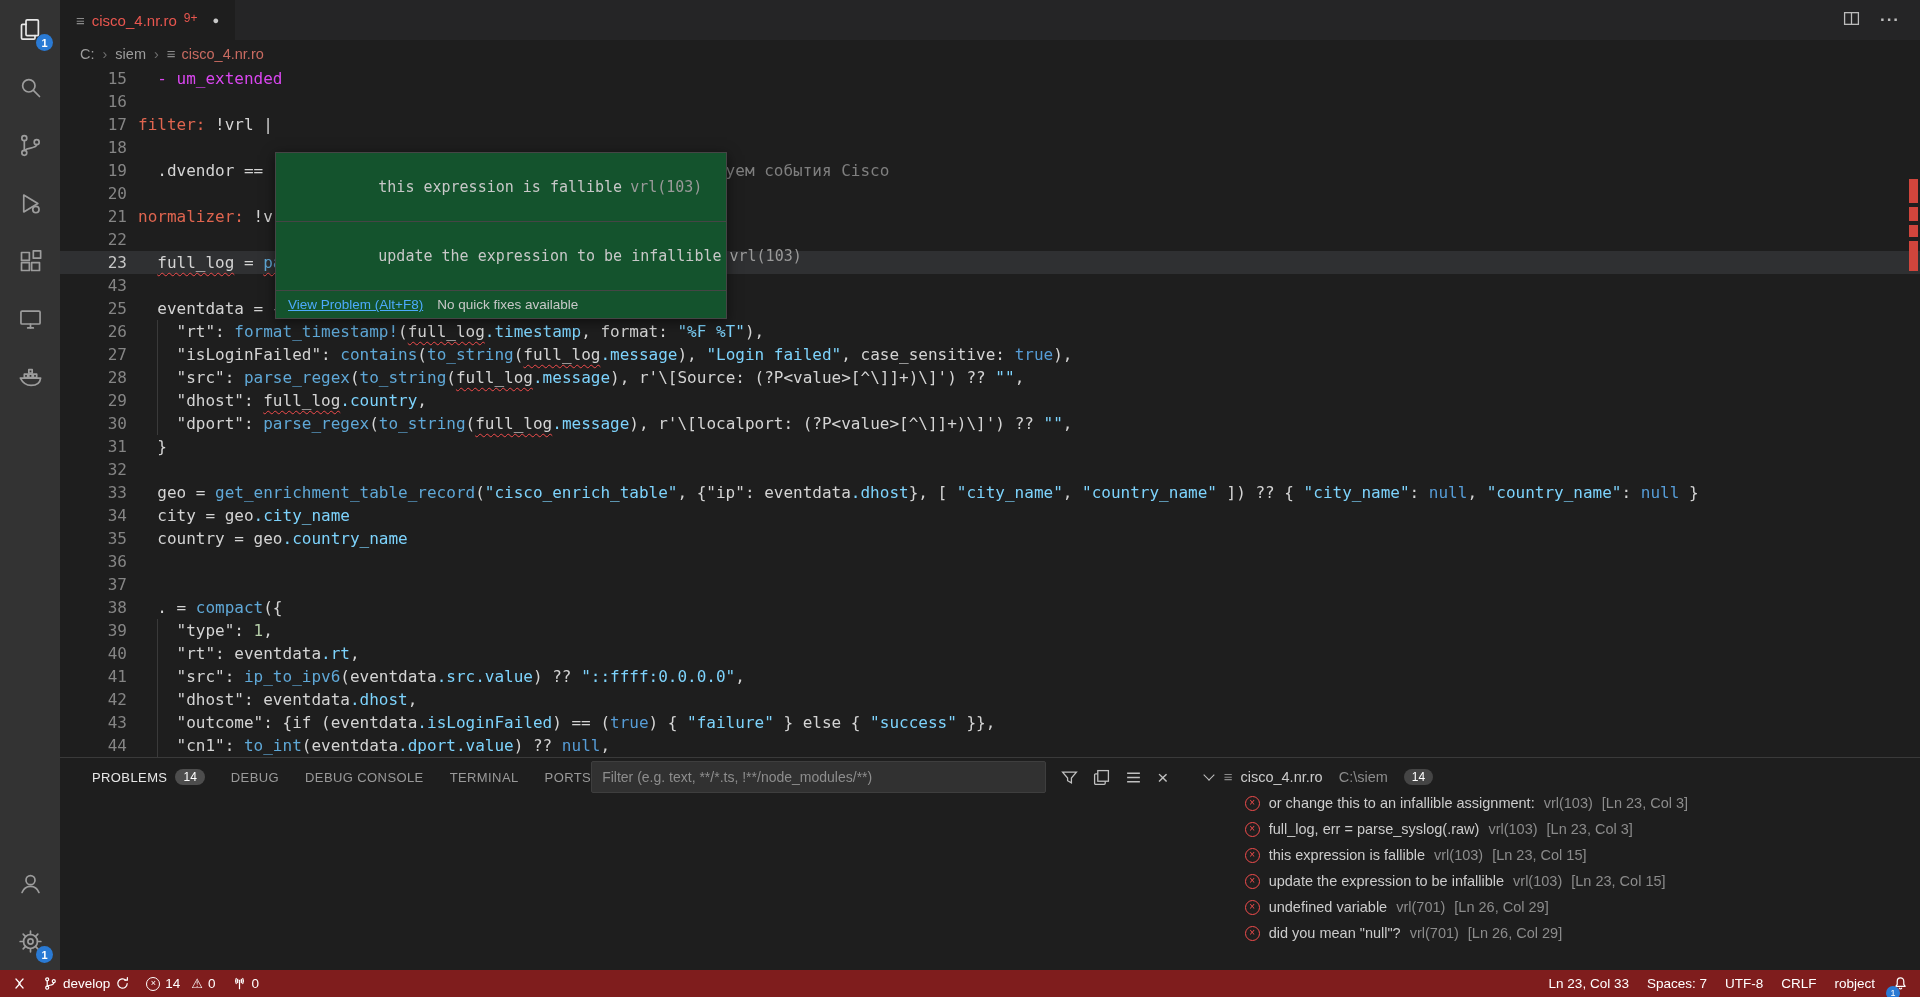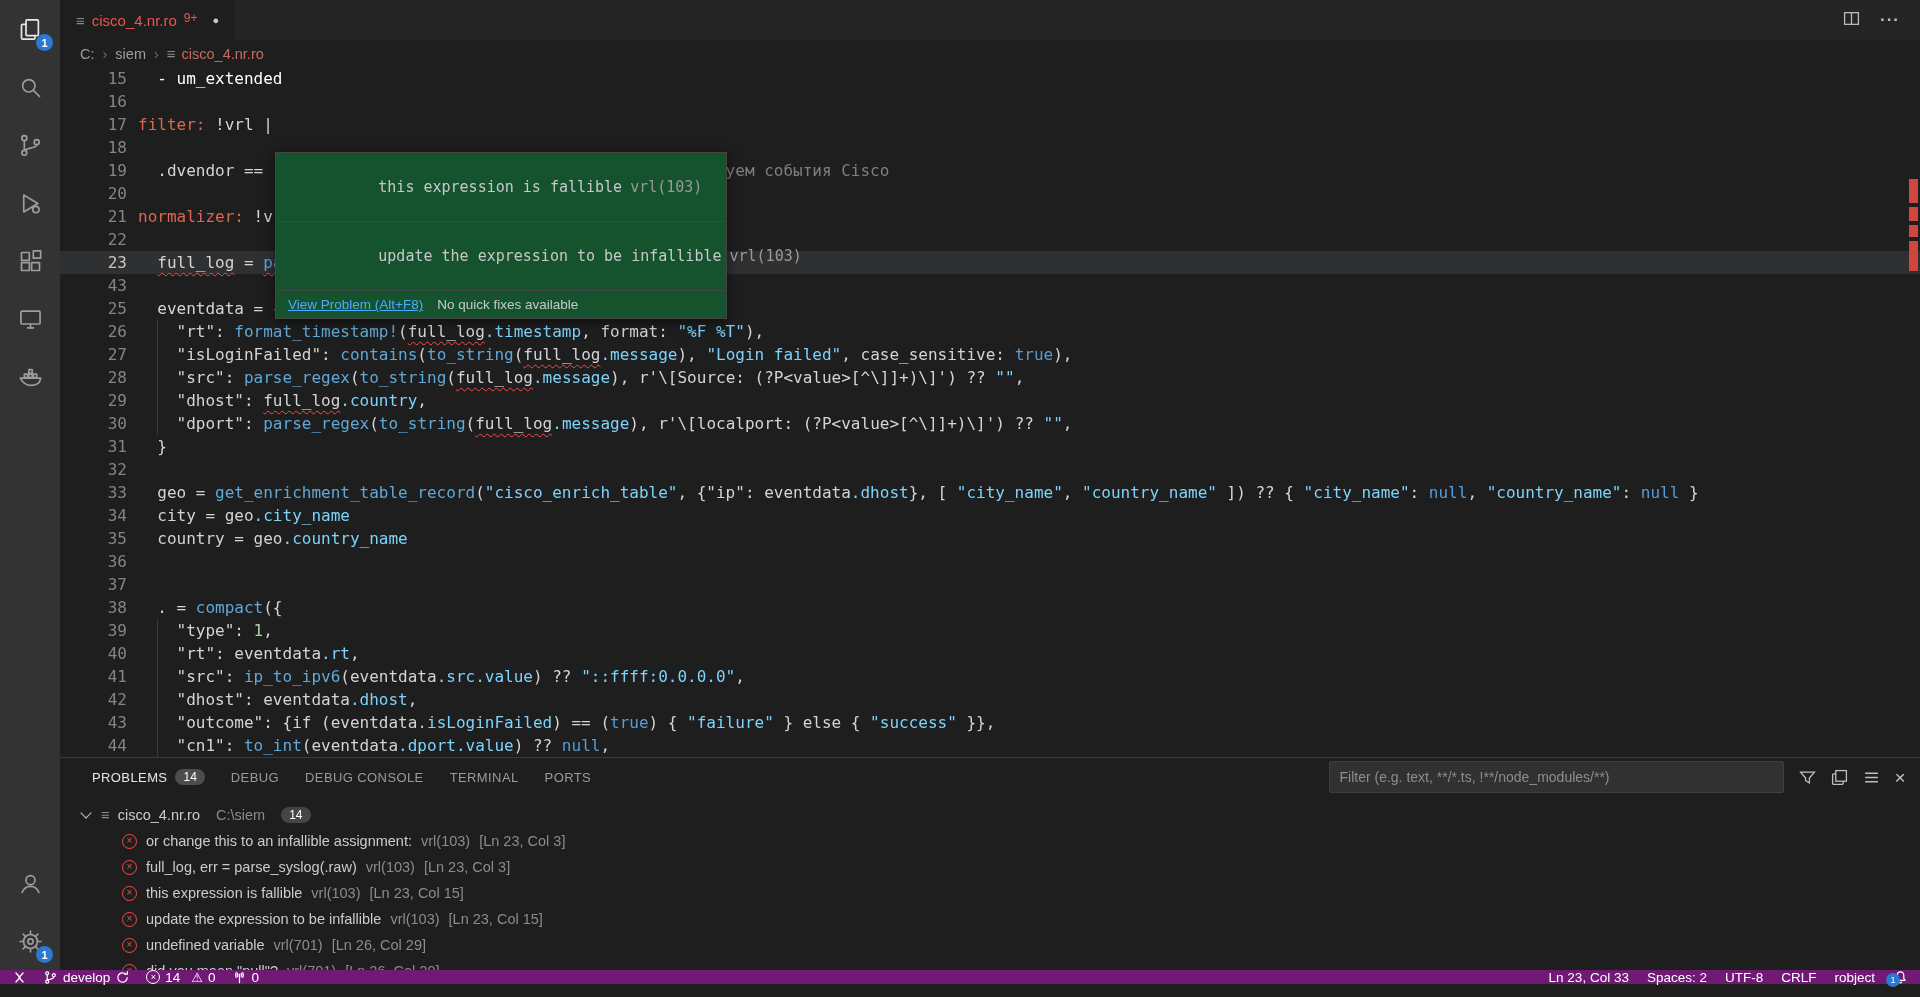--- a/index.html
+++ b/index.html
@@ -27,34 +27,34 @@
   .crumb{cursor:pointer}
   .crumb-sep{color:#6e6e6e}
   .crumb-file{color:#c96b61;display:flex;align-items:center;gap:6px;cursor:pointer}
   
   .editor{flex:1;position:relative;overflow:hidden;background:#1e1e1e;font-family:"DejaVu Sans Mono","Liberation Mono",monospace;font-size:16px}
   .code-line{height:23px;line-height:23px;display:flex;white-space:pre;position:relative}
   .code-line.active{background:#2f3032}
   .line-num{width:67px;flex:none;text-align:right;color:#858585;margin-right:11px}
   .code-line.active .line-num{color:#c6c6c6}
   .tk-fg{color:#d4d4d4}.tk-key{color:#e0654f}.tk-str{color:#7dd3fc}.tk-fn{color:#5fa8d7}
-  .tk-kw{color:#569cd6}.tk-num{color:#b5cea8}.tk-cmt{color:#7f7f7f}.tk-grn{color:#ffffff}
+  .tk-kw{color:#569cd6}.tk-num{color:#b5cea8}.tk-cmt{color:#7f7f7f}.tk-grn{color:#d946ef}
   .sq{text-decoration:underline;text-decoration-style:wavy;text-decoration-color:#f14c4c;text-decoration-thickness:1px;text-underline-offset:4px;text-decoration-skip-ink:none}
   .guide{position:absolute;top:0;bottom:0;width:1px;background:#3a3a3a}
   .overview{position:absolute;right:0;top:0;bottom:0;width:14px}
   .ov-mark{position:absolute;right:2px;width:9px;background:#d1453c}
   
   .hover-tooltip{position:absolute;left:215px;top:85px;width:452px;background:#14532d;border:1px solid #454545;box-shadow:0 3px 12px rgba(0,0,0,.55);z-index:20;font-size:15px}
   .ht-row{padding:7px 12px;color:#c8c8c8;border-bottom:1px solid #454545;white-space:pre}
   .ht-code{color:#9a9a9a;margin-left:8px}
   .ht-actions{display:flex;align-items:center;gap:14px;padding:6px 12px;font-family:"Liberation Sans",sans-serif;font-size:13.5px}
   .ht-link{color:#4daafc;text-decoration:underline;cursor:pointer}
   .ht-note{color:#c8c8c8}
   
-  .panel{height:213px;flex:none;border-top:1px solid #3a3a3a;display:flex;flex-direction:column;overflow:hidden;background:#1e1e1e}
+  .panel{height:213px;flex:none;border-top:1px solid #3a3a3a;display:flex;flex-direction:row;overflow:hidden;background:#1e1e1e}
   .panel-header{height:38px;flex:none;display:flex;align-items:center;padding:0 14px 0 32px;font-size:13px;letter-spacing:.4px;color:#9a9a9a}
   .panel-tabs{display:flex;gap:26px;align-items:center;height:100%}
   .panel-tab{display:flex;align-items:center;gap:8px;cursor:pointer;height:100%}
   .panel-tab.active{color:#e7e7e7}
   .ptab-badge{background:#4d4d4d;color:#fff;border-radius:11px;padding:1px 8px;font-size:12px;letter-spacing:0}
   .panel-actions{margin-left:auto;display:flex;align-items:center;gap:15px}
   .filter-box{width:455px;height:32px;background:#313131;border:1px solid #3e3e3e;border-radius:2px;color:#cccccc;font-size:14px;padding:0 10px;outline:none;font-family:"Liberation Sans",sans-serif}
   .filter-box::placeholder{color:#8d8d8d}
   .panel-icon{color:#c0c0c0;cursor:pointer;display:flex;align-items:center}
   .panel-icon svg{width:17px;height:17px;stroke:currentColor;fill:none;stroke-width:1.2}
@@ -62,21 +62,21 @@
   .problems{flex:1;overflow:hidden;font-size:14.5px;color:#cccccc;padding-top:5px}
   .prob-file{height:27px;display:flex;align-items:center;gap:8px;padding-left:22px;cursor:pointer}
   .chev{width:8px;height:8px;border-right:1.5px solid #c0c0c0;border-bottom:1.5px solid #c0c0c0;transform:rotate(45deg);margin:-4px 3px 0 0}
   .prob-path{color:#8c8c8c;margin-left:8px}
   .prob-badge{background:#454545;color:#fff;border-radius:11px;padding:1px 8px;font-size:12px;margin-left:8px}
   .prob-item{height:26px;display:flex;align-items:center;gap:9px;padding-left:62px;cursor:pointer}
   .err-ico{width:15px;height:15px;border:1.3px solid #f14c4c;border-radius:50%;color:#f14c4c;display:flex;align-items:center;justify-content:center;font-size:10px;line-height:1;flex:none}
   .prob-src{color:#8c8c8c}
   .prob-loc{color:#8c8c8c}
   
-  .statusbar{height:14px;background:#701a75;display:flex;align-items:center;color:#fff;font-size:13.5px;padding:0 12px;gap:16px}
+  .statusbar{height:27px;background:#7f1d1d;display:flex;align-items:center;color:#fff;font-size:13.5px;padding:0 12px;gap:16px}
   .sb-item{display:flex;align-items:center;gap:5px;cursor:pointer;height:100%;white-space:nowrap}
   .sb-item svg{width:15px;height:15px;stroke:#fff;fill:none;stroke-width:1.3;stroke-linecap:round;stroke-linejoin:round}
   .sb-errico{width:14px;height:14px;border:1.2px solid #fff;border-radius:50%;display:flex;align-items:center;justify-content:center;font-size:9px;line-height:1}
   .sb-warn{font-size:13px;margin-left:6px}
   .sb-right{margin-left:auto;display:flex;align-items:center;gap:18px;height:100%}
   .bell-wrap{position:relative}
   .bell-badge{position:absolute;left:-7px;bottom:-3px;width:14px;height:14px;border-radius:50%;background:#2a7ad4;color:#fff;font-size:9px;display:flex;align-items:center;justify-content:center}
 </style>
 </head>
 <body>
@@ -364,21 +364,21 @@
         <circle cx="8" cy="5.2" r="1.1" fill="#fff" stroke="none"></circle>
         <path d="M4.5 2.6A6 6 0 0 0 4.5 8"></path>
         <path d="M11.5 2.6A6 6 0 0 1 11.5 8"></path>
         <path d="M6.1 3.6A3.2 3.2 0 0 0 6.1 7"></path>
         <path d="M9.9 3.6A3.2 3.2 0 0 1 9.9 7"></path>
       </svg>
     <span>0</span>
   </span>
   <span class="sb-right">
     <span class="sb-item">Ln 23, Col 33</span>
-    <span class="sb-item">Spaces: 2</span>
+    <span class="sb-item">Spaces: 7</span>
     <span class="sb-item">UTF-8</span>
     <span class="sb-item">CRLF</span>
     <span class="sb-item">robject</span>
     <span class="sb-item bell-wrap">
       <svg viewBox="0 0 16 16">
           <path d="M8 2C5.8 2 4.5 3.6 4.5 5.8V9L3 11h10l-1.5-2V5.8C11.5 3.6 10.2 2 8 2Z"></path>
           <path d="M6.8 13a1.3 1.3 0 0 0 2.4 0"></path>
         </svg>
       <span class="bell-badge">1</span>
     </span>

